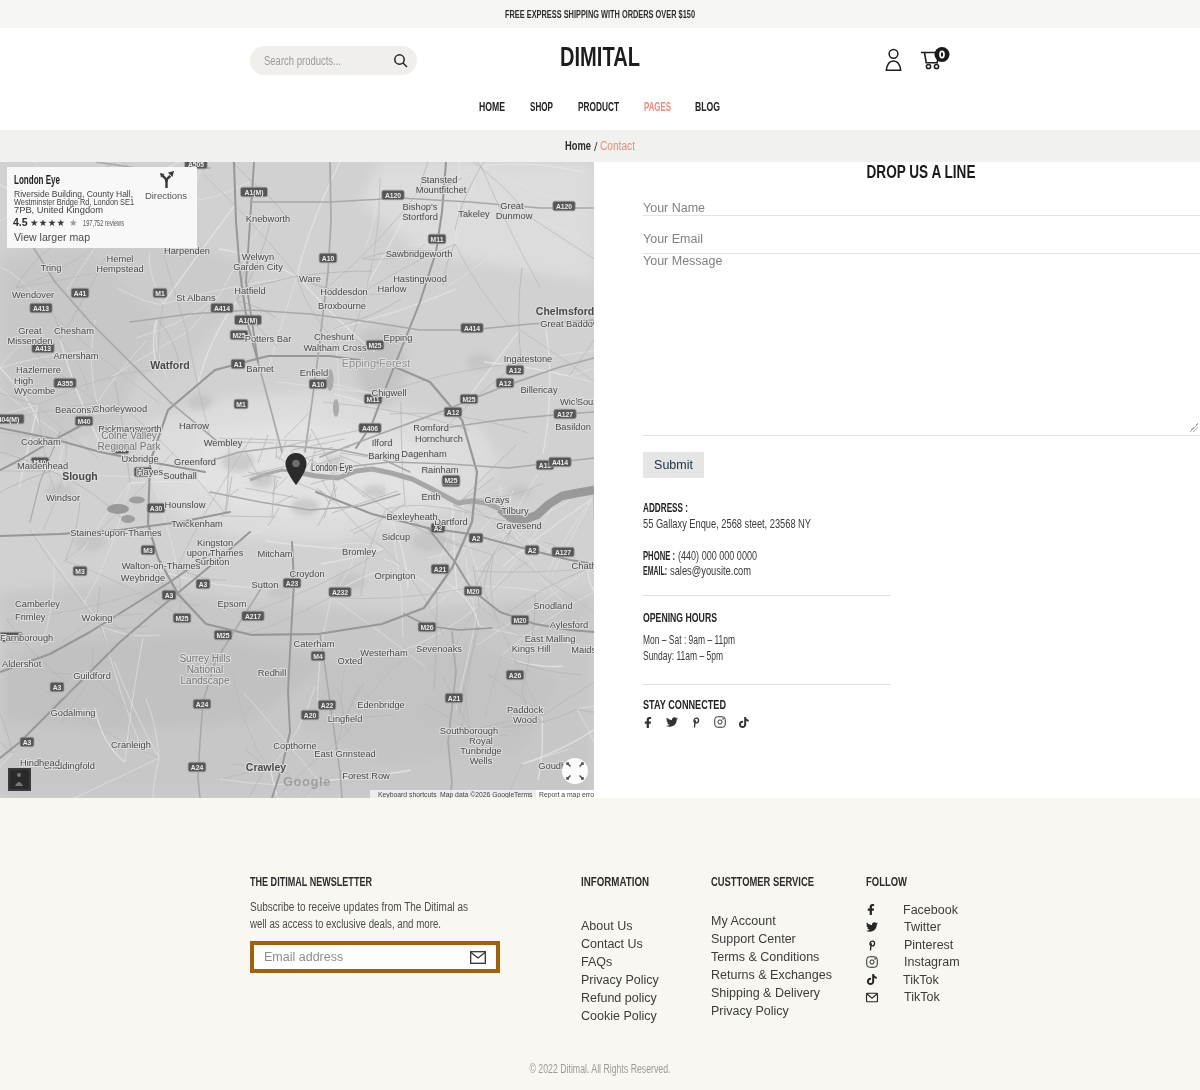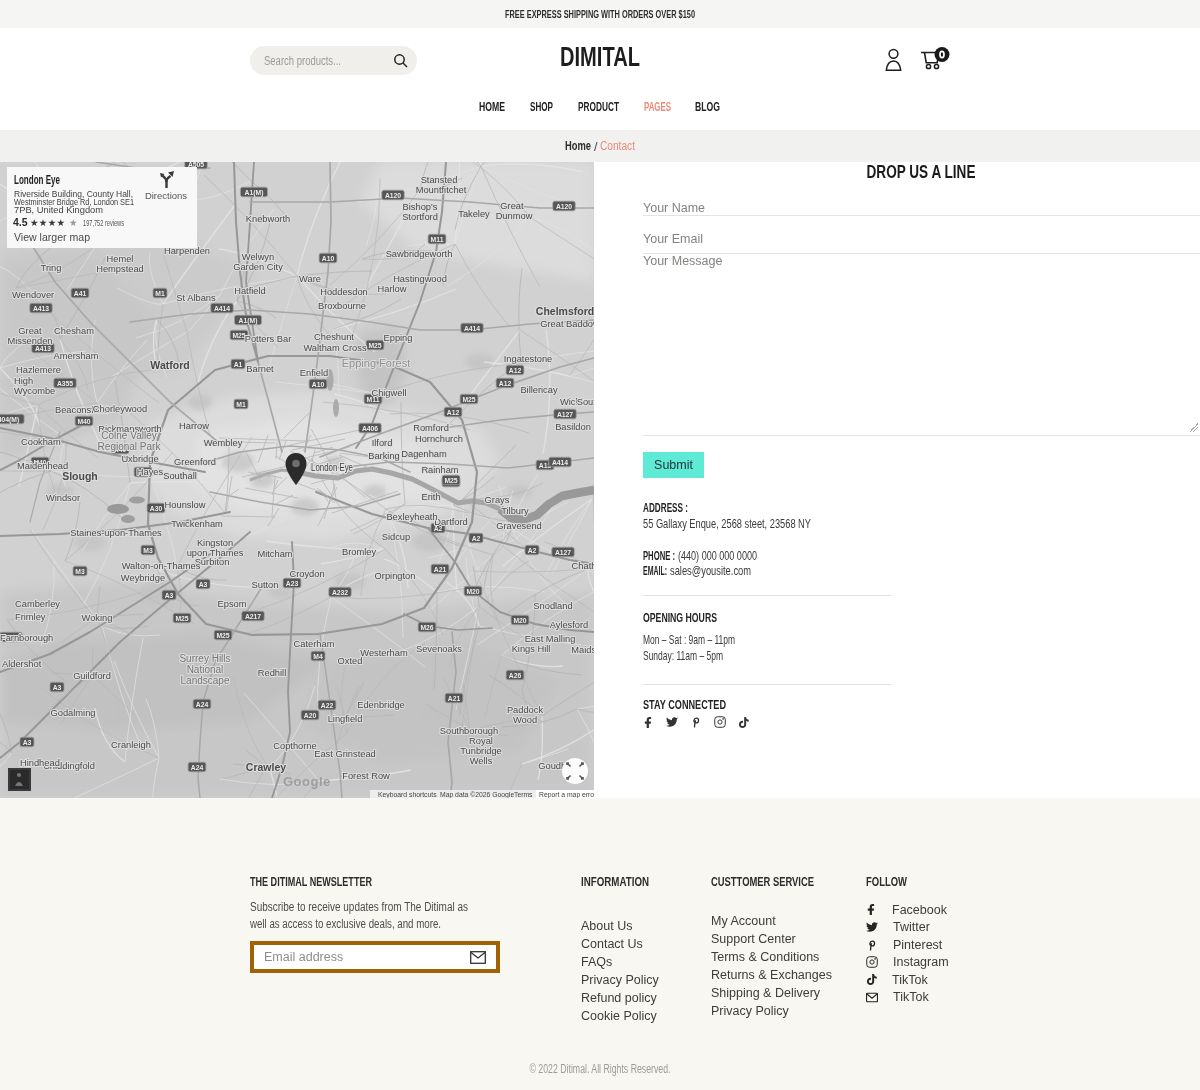--- a/index.html
+++ b/index.html
@@ -14,34 +14,34 @@
 .main{position:relative;height:636px;background:#fff}
 .mapwrap{position:absolute;left:0;top:0;width:594px;height:636px;overflow:hidden}
 .form{position:absolute;left:643px;top:0;width:557px}
 .ftitle{text-align:center}
 .field{border-bottom:1px solid #e3e3e3;color:#82827f;font-size:12.5px}
 .f1{margin-top:13px;}
 .f2{margin-top:16px;padding-bottom:7px}
 .f3{margin-top:0;height:182px;position:relative}
 .grip{position:absolute;right:2px;bottom:3px;width:9px;height:9px;
  background:linear-gradient(135deg,transparent 0 50%,#aaa 50% 57%,transparent 57% 70%,#aaa 70% 77%,transparent 77%)}
-.submit{margin-top:16px;width:61px;height:26px;background:#5eead4;display:flex;align-items:center;justify-content:center;
+.submit{margin-top:16px;width:61px;height:26px;background:#e5e5e5;display:flex;align-items:center;justify-content:center;
   font-size:12.5px;color:#223540}
 .sc{display:flex;gap:12px;margin-top:2px;align-items:center}
 footer{height:292px;background:#f8f7f1;position:relative;font-size:12.5px}
 footer svg{display:block}
 .fc1{position:absolute;left:250px;top:77px;width:250px}
 .fc2{position:absolute;left:581px;top:77px}
 .fc3{position:absolute;left:711px;top:77px}
 .fc4{position:absolute;left:866px;top:77px}
 .fc2 div,.fc3 div{height:18px;line-height:18px;color:#3c3c3c;margin:0}
 
 .emailbox{margin-top:8px;width:250px;height:32px;border:4px solid #a16207;background:#fff;display:flex;align-items:center;
   color:#8e8e8c;font-size:12.5px;padding:0 10px;justify-content:space-between}
-.frow{display:flex;align-items:center;gap:15px;height:17.5px;color:#3c3c3c}
+.frow{display:flex;align-items:center;gap:26px;height:17.5px;color:#3c3c3c}
 .copy{position:absolute;left:0;right:0;top:263px;text-align:center}
 </style>
 </head>
 <body>
 <div class="topbar"><svg width="1200" height="28">
       <text x="600" y="18" text-anchor="middle" font-size="11" font-weight="bold" fill="#2e2e2e" textLength="190" lengthAdjust="spacingAndGlyphs">FREE EXPRESS SHIPPING WITH ORDERS OVER $150</text>
     </svg></div>
 <header>
   <div class="searchpill"><svg width="167" height="29">
     <text x="14" y="19" font-size="12.5" fill="#9a9a98" textLength="77" lengthAdjust="spacingAndGlyphs">Search products...</text>

